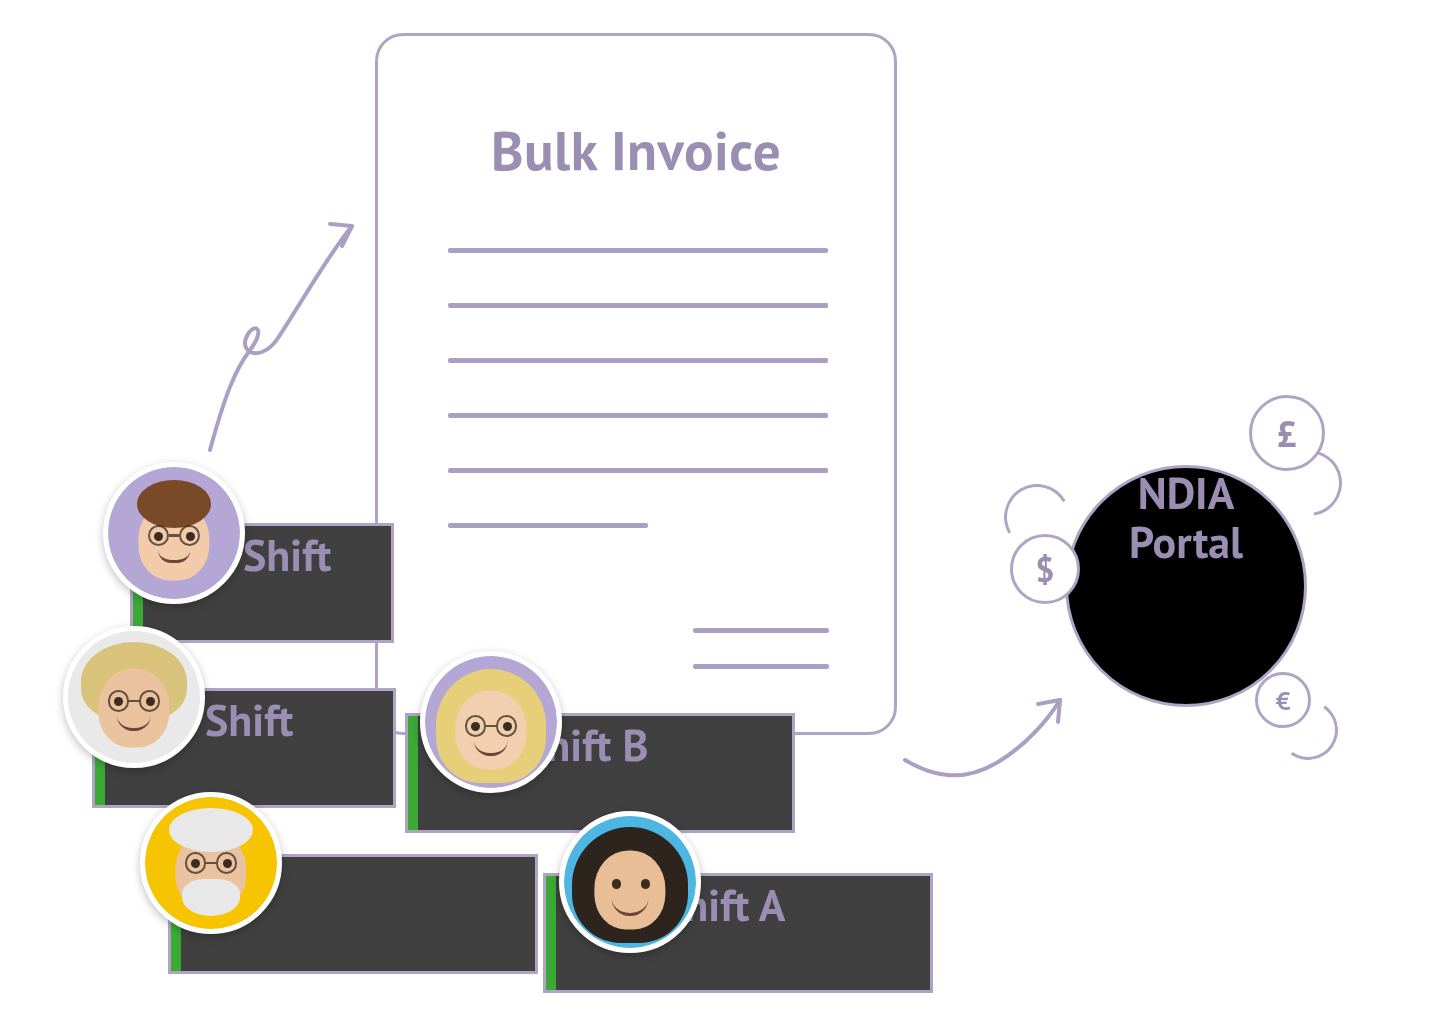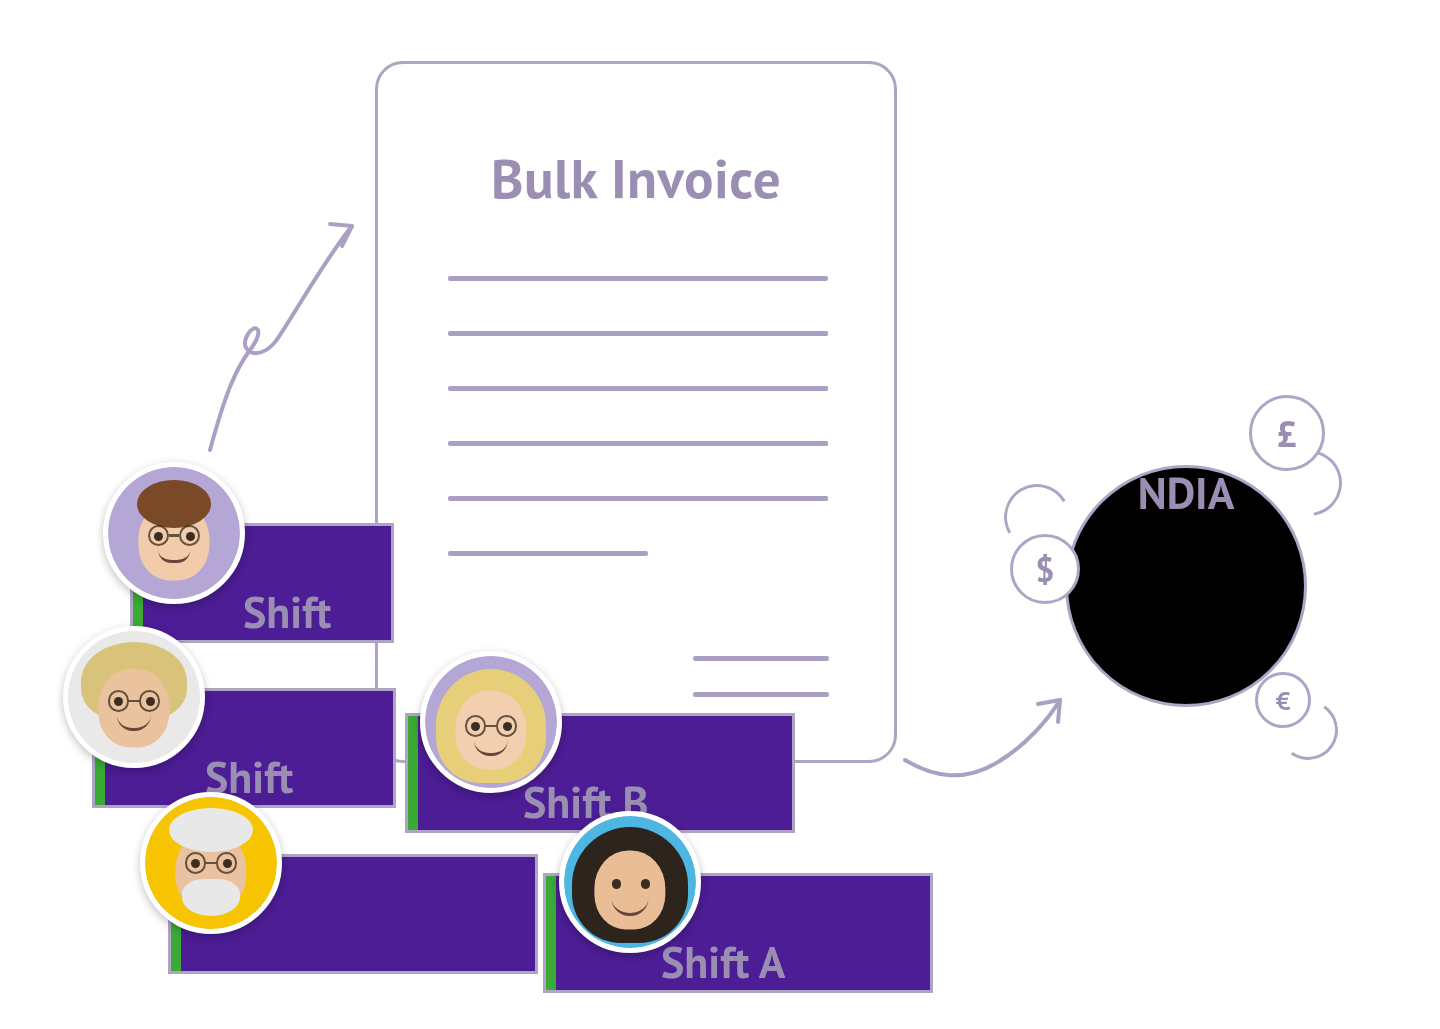--- a/index.html
+++ b/index.html
@@ -24,21 +24,20 @@
   
   .invoice{
     position:absolute;
     left:375px;
     top:33px;
     width:522px;
     height:702px;
     background:#fff;
     border:3px solid var(--card-border);
     border-radius:28px;
-    margin-top:28px;
   }
   .invoice-title{
     position:absolute;
     top:78px;
     left:0;
     width:100%;
     text-align:center;
     font-size:55px;
     font-weight:700;
     letter-spacing:0.5px;
@@ -59,25 +58,25 @@
   .r1{left:345px; width:105px; top:267px;}
   .r2{left:345px; width:105px; top:322px;}
   .r3{left:345px; width:105px; top:377px;}
   .r4{left:345px; width:105px; top:432px;}
   .tot1{left:315px; width:136px; top:592px;}
   .tot2{left:315px; width:136px; top:628px;}
 
   
   .shift{
     position:absolute;
-    background:#4c1d95;
+    background:#404040;
     border:3px solid var(--card-border);
     height:120px;
     display:flex;
-    align-items:flex-end;
+    align-items:flex-start;
   }
   .shift .accent{
     width:10px;
     height:100%;
     background:var(--green);
     margin-right:0;
   }
   .shift .label{
     font-size:44px;
     font-weight:700;
@@ -265,21 +264,21 @@
   <div class="eye" style="left:58%;top:48%"></div>
   <div class="mouth" style="top:62%;width:28%;height:14%"></div>
 </div>
 
 <div class="orbit o1"></div>
 <div class="orbit o2"></div>
 <div class="orbit o3"></div>
 
 <div class="portal">
   <div class="ptxt">
-    <span>NDIA</span><br>
+    <span>NDIA</span><br><span>Portal</span>
   </div>
 </div>
 <div class="coin coin-dollar">$</div>
 <div class="coin coin-pound">£</div>
 <div class="coin coin-euro">€</div>
 
 <svg class="overlay" viewBox="0 0 1440 1029">
 
   <path class="stroke" d="M210,450 C225,395 235,370 250,350 C268,326 252,322 246,338 C240,354 262,362 278,338 C300,305 326,258 352,226"></path>
   <path class="stroke" d="M352,226 l-10,20 M352,226 l-22,-2"></path>

